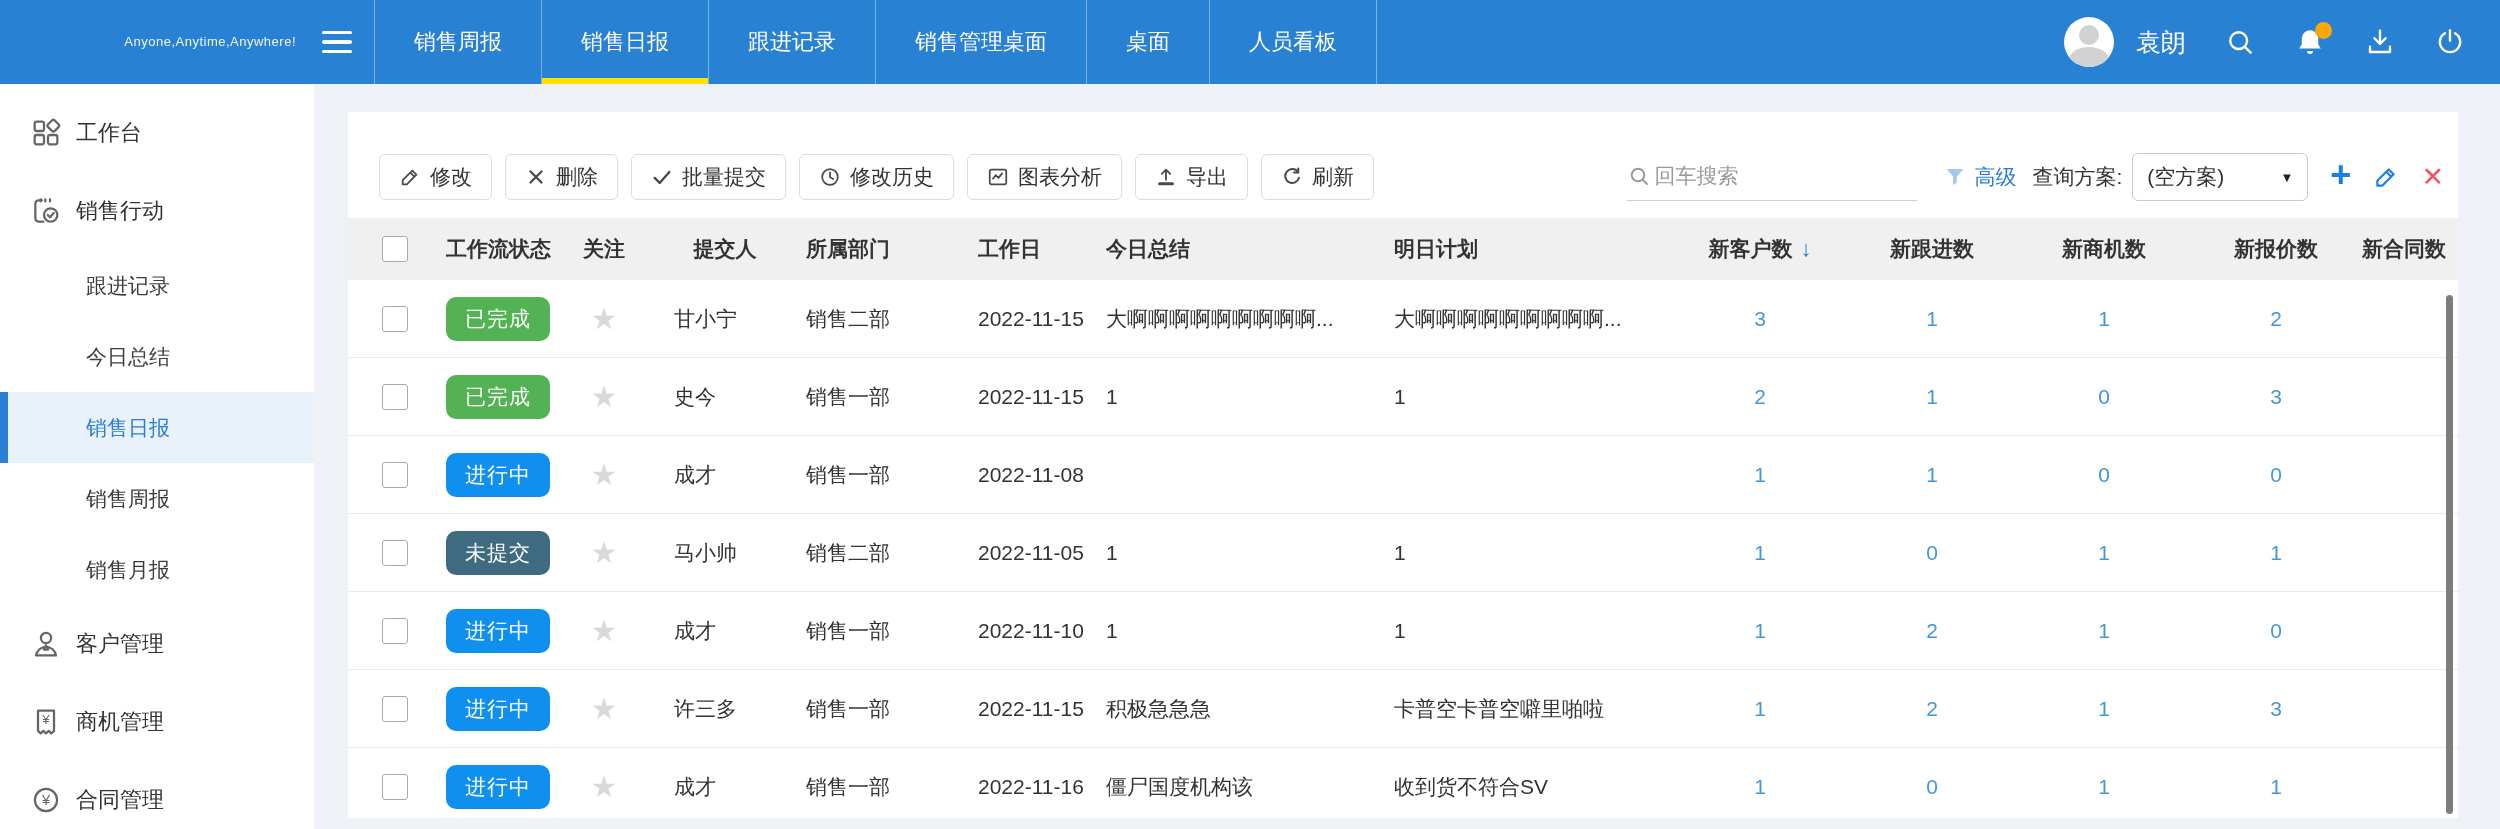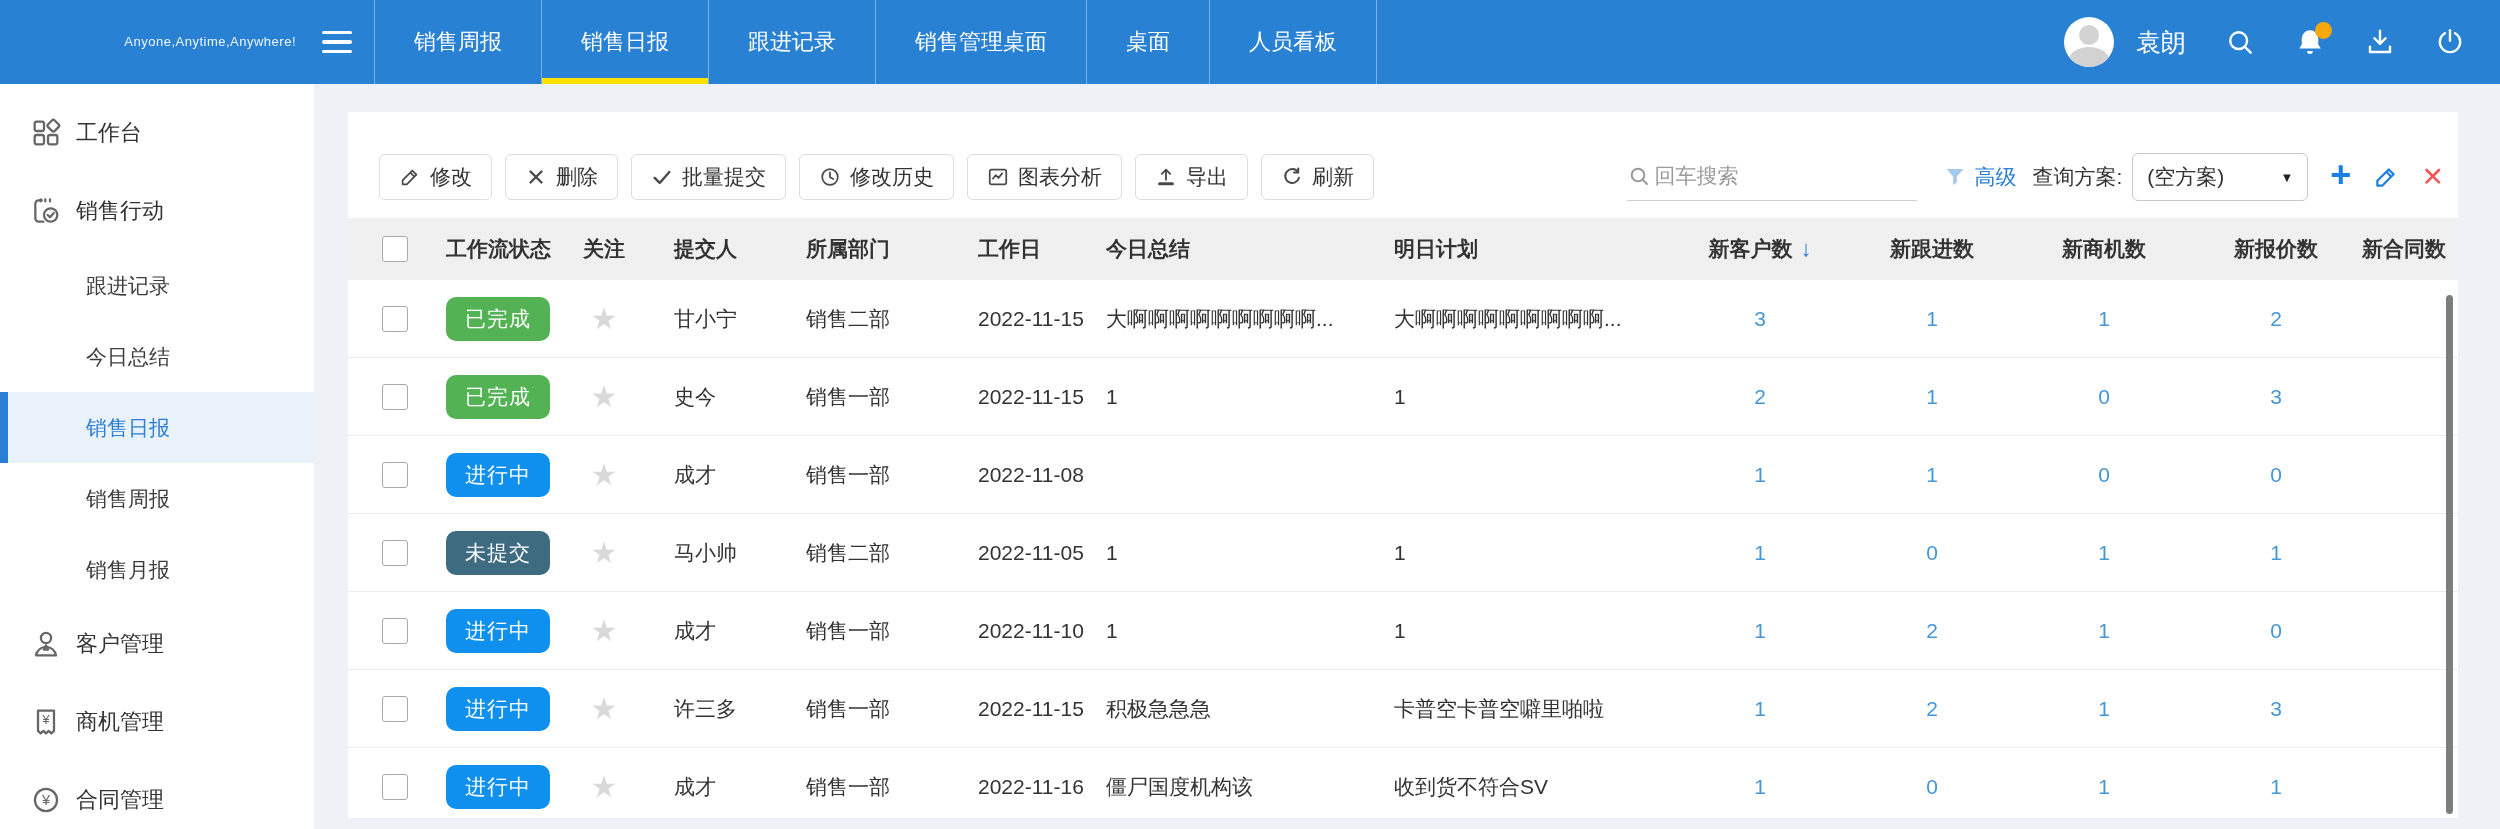--- a/index.html
+++ b/index.html
@@ -287,21 +287,21 @@
   <div class="thead" id="thead">
       <div class="cell" style="width: 62px; padding-left: 34px;">
         <span class="checkbox"></span>
       </div>
       <div class="cell" style="width: 150px; padding-left: 36px;">
         <span>工作流状态</span>
       </div>
       <div class="cell" style="width: 88px; justify-content: center;">
         <span>关注</span>
       </div>
-      <div class="cell" style="width: 128px; padding-left: 26px;">
+      <div class="cell" style="width: 128px; padding-left: 26px; justify-content: center;">
         <span>提交人</span>
       </div>
       <div class="cell" style="width: 172px; padding-left: 30px;">
         <span>所属部门</span>
       </div>
       <div class="cell" style="width: 146px; padding-left: 30px;">
         <span>工作日</span>
       </div>
       <div class="cell" style="width: 280px; padding-left: 12px;">
         <span>今日总结</span>

